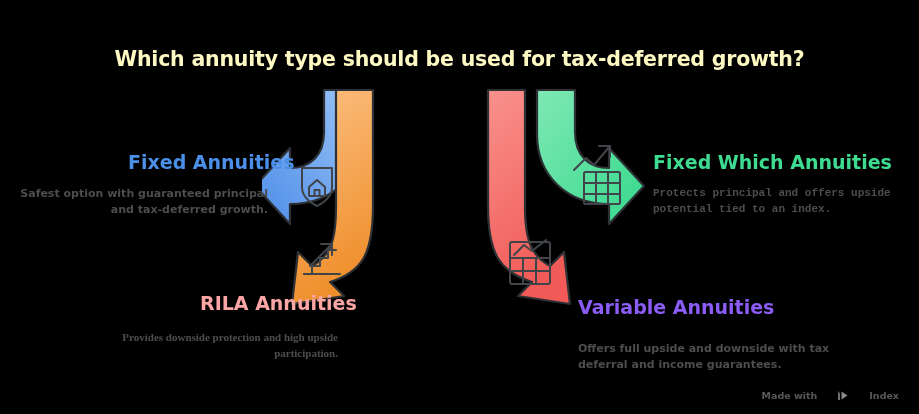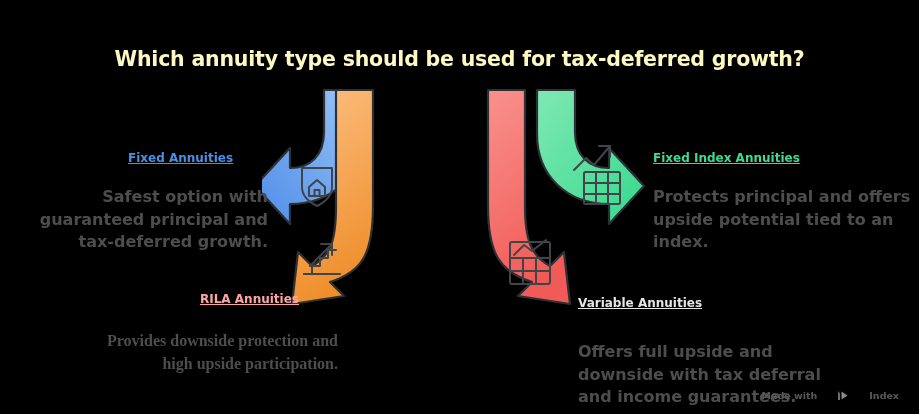--- a/index.html
+++ b/index.html
@@ -6,33 +6,33 @@
   body{width:919px;height:414px;overflow:hidden;
        font-family:"DejaVu Sans","Liberation Sans",sans-serif;}
   #stage{position:relative;width:919px;height:414px;background:#000;}
 
   #title{
     position:absolute; left:0; top:47px; width:919px;
     text-align:center; font-size:20.5px; font-weight:700;
     color:#fef9c3; letter-spacing:-0.2px;
   }
 
-  .label{position:absolute;font-size:12px;font-weight:700;white-space:nowrap;text-decoration:underline;}
-  .desc{position:absolute;font-size:16px;font-weight:600;color:#4d4d4d;line-height:1.42;}
+  .label{position:absolute;font-size:19px;font-weight:700;white-space:nowrap;}
+  .desc{position:absolute;font-size:11px;font-weight:600;color:#4d4d4d;line-height:1.42;}
 
   #lbl-fixed   {left:128px; top:151px; color:#4a90e8;}
   #desc-fixed  {left:10px;  top:186px; width:258px; text-align:right;}
 
   #lbl-fia     {left:653px; top:151px; color:#3ddc91;}
-  #desc-fia    {left:653px; top:186px; width:262px; text-align:left;}
+  #desc-fia    {left:653px; top:186px; width:262px; text-align:left;font-family:Liberation Mono, monospace;}
 
   #lbl-rila    {left:200px; top:292px; color:#fca5a5;}
   #desc-rila   {left:80px;  top:330px; width:258px; text-align:right;font-family:Liberation Serif, serif;}
 
-  #lbl-var     {left:578px; top:296px; color:#e5e5e5;}
+  #lbl-var     {left:578px; top:296px; color:#8b5cf6;}
   #desc-var    {left:578px; top:330px; width:262px; text-align:left;margin-top:11px;}
 
   #graphic{position:absolute;left:262px;top:86px;width:395px;height:240px;}
 
   #watermark{
     position:absolute; right:20px; bottom:13px;
     display:flex; align-items:center; gap:20px;
     font-size:9.5px; font-weight:700; color:#585858;
   }
   #wm-logo{display:block;}
@@ -142,21 +142,21 @@
 
   <div class="label" id="lbl-fixed">Fixed Annuities</div>
   <div class="desc" id="desc-fixed">Safest option with guaranteed principal and tax-deferred growth.</div>
 
   <div class="label" id="lbl-rila">RILA Annuities</div>
   <div class="desc" id="desc-rila">Provides downside protection and high upside participation.</div>
 
   <div class="label" id="lbl-var">Variable Annuities</div>
   <div class="desc" id="desc-var">Offers full upside and downside with tax deferral and income guarantees.</div>
 
-  <div class="label" id="lbl-fia">Fixed Index Annuities</div>
+  <div class="label" id="lbl-fia">Fixed Which Annuities</div>
   <div class="desc" id="desc-fia">Protects principal and offers upside potential tied to an index.</div>
 
   <div id="watermark">
     <span>Made with</span>
     <svg id="wm-logo" width="12" height="11" viewBox="0 0 12 11">
       <path d="M1 1 L1 10 L3 10 L3 3.5 Z" fill="#6f6f6f"></path>
       <path d="M4.5 1.5 L10.5 5.5 L4.5 9.5 Z" fill="#8a8a8a"></path>
     </svg>
     <span>Index</span>
   </div>

